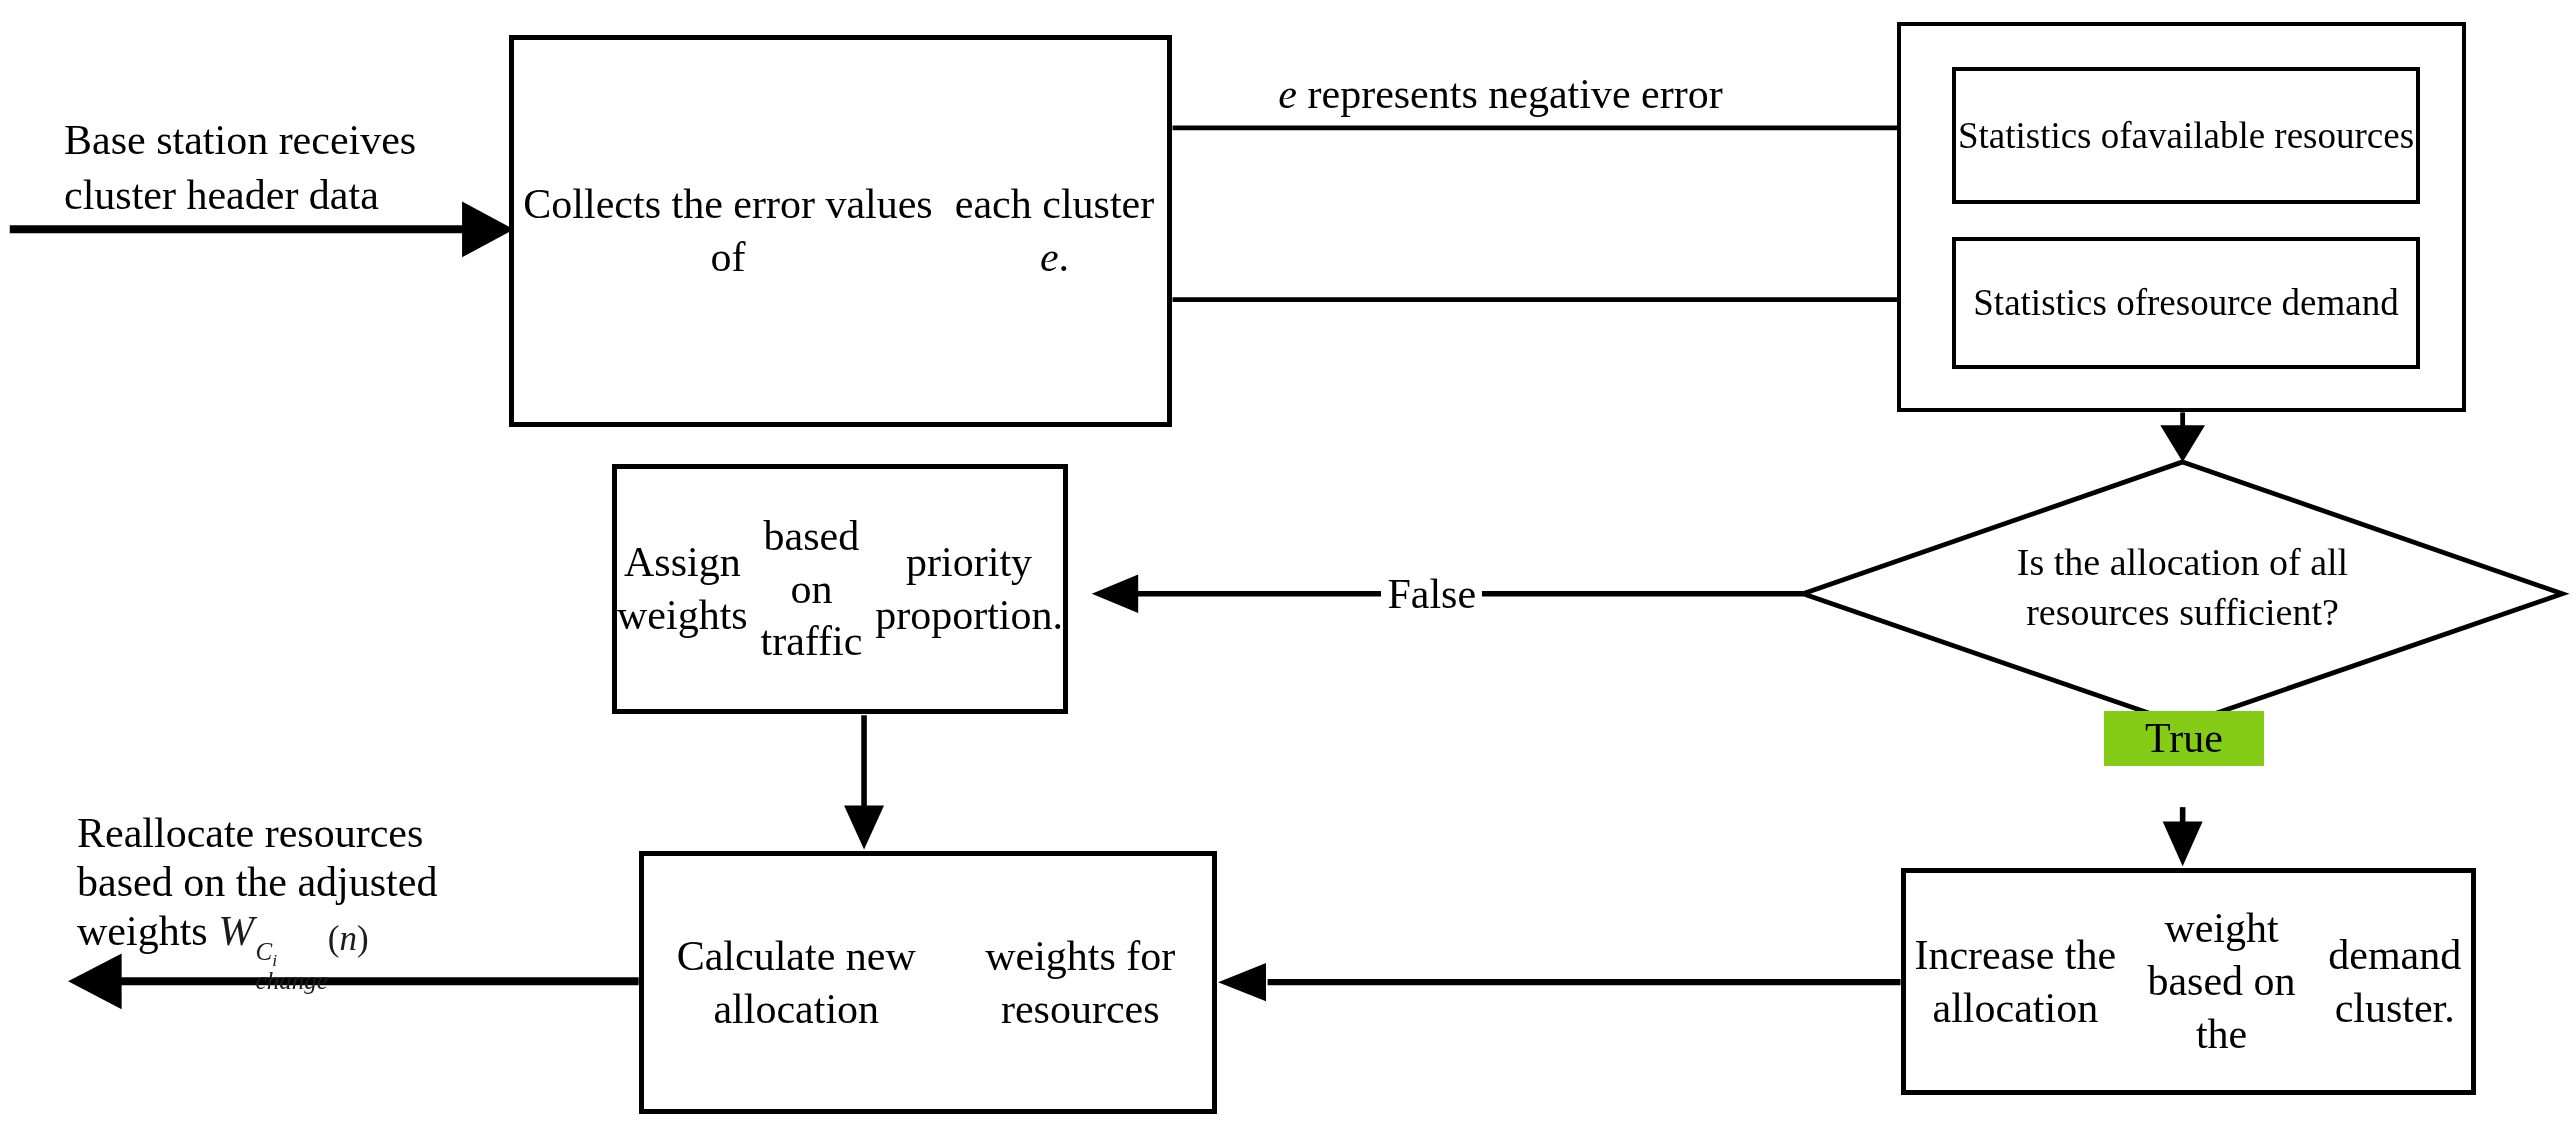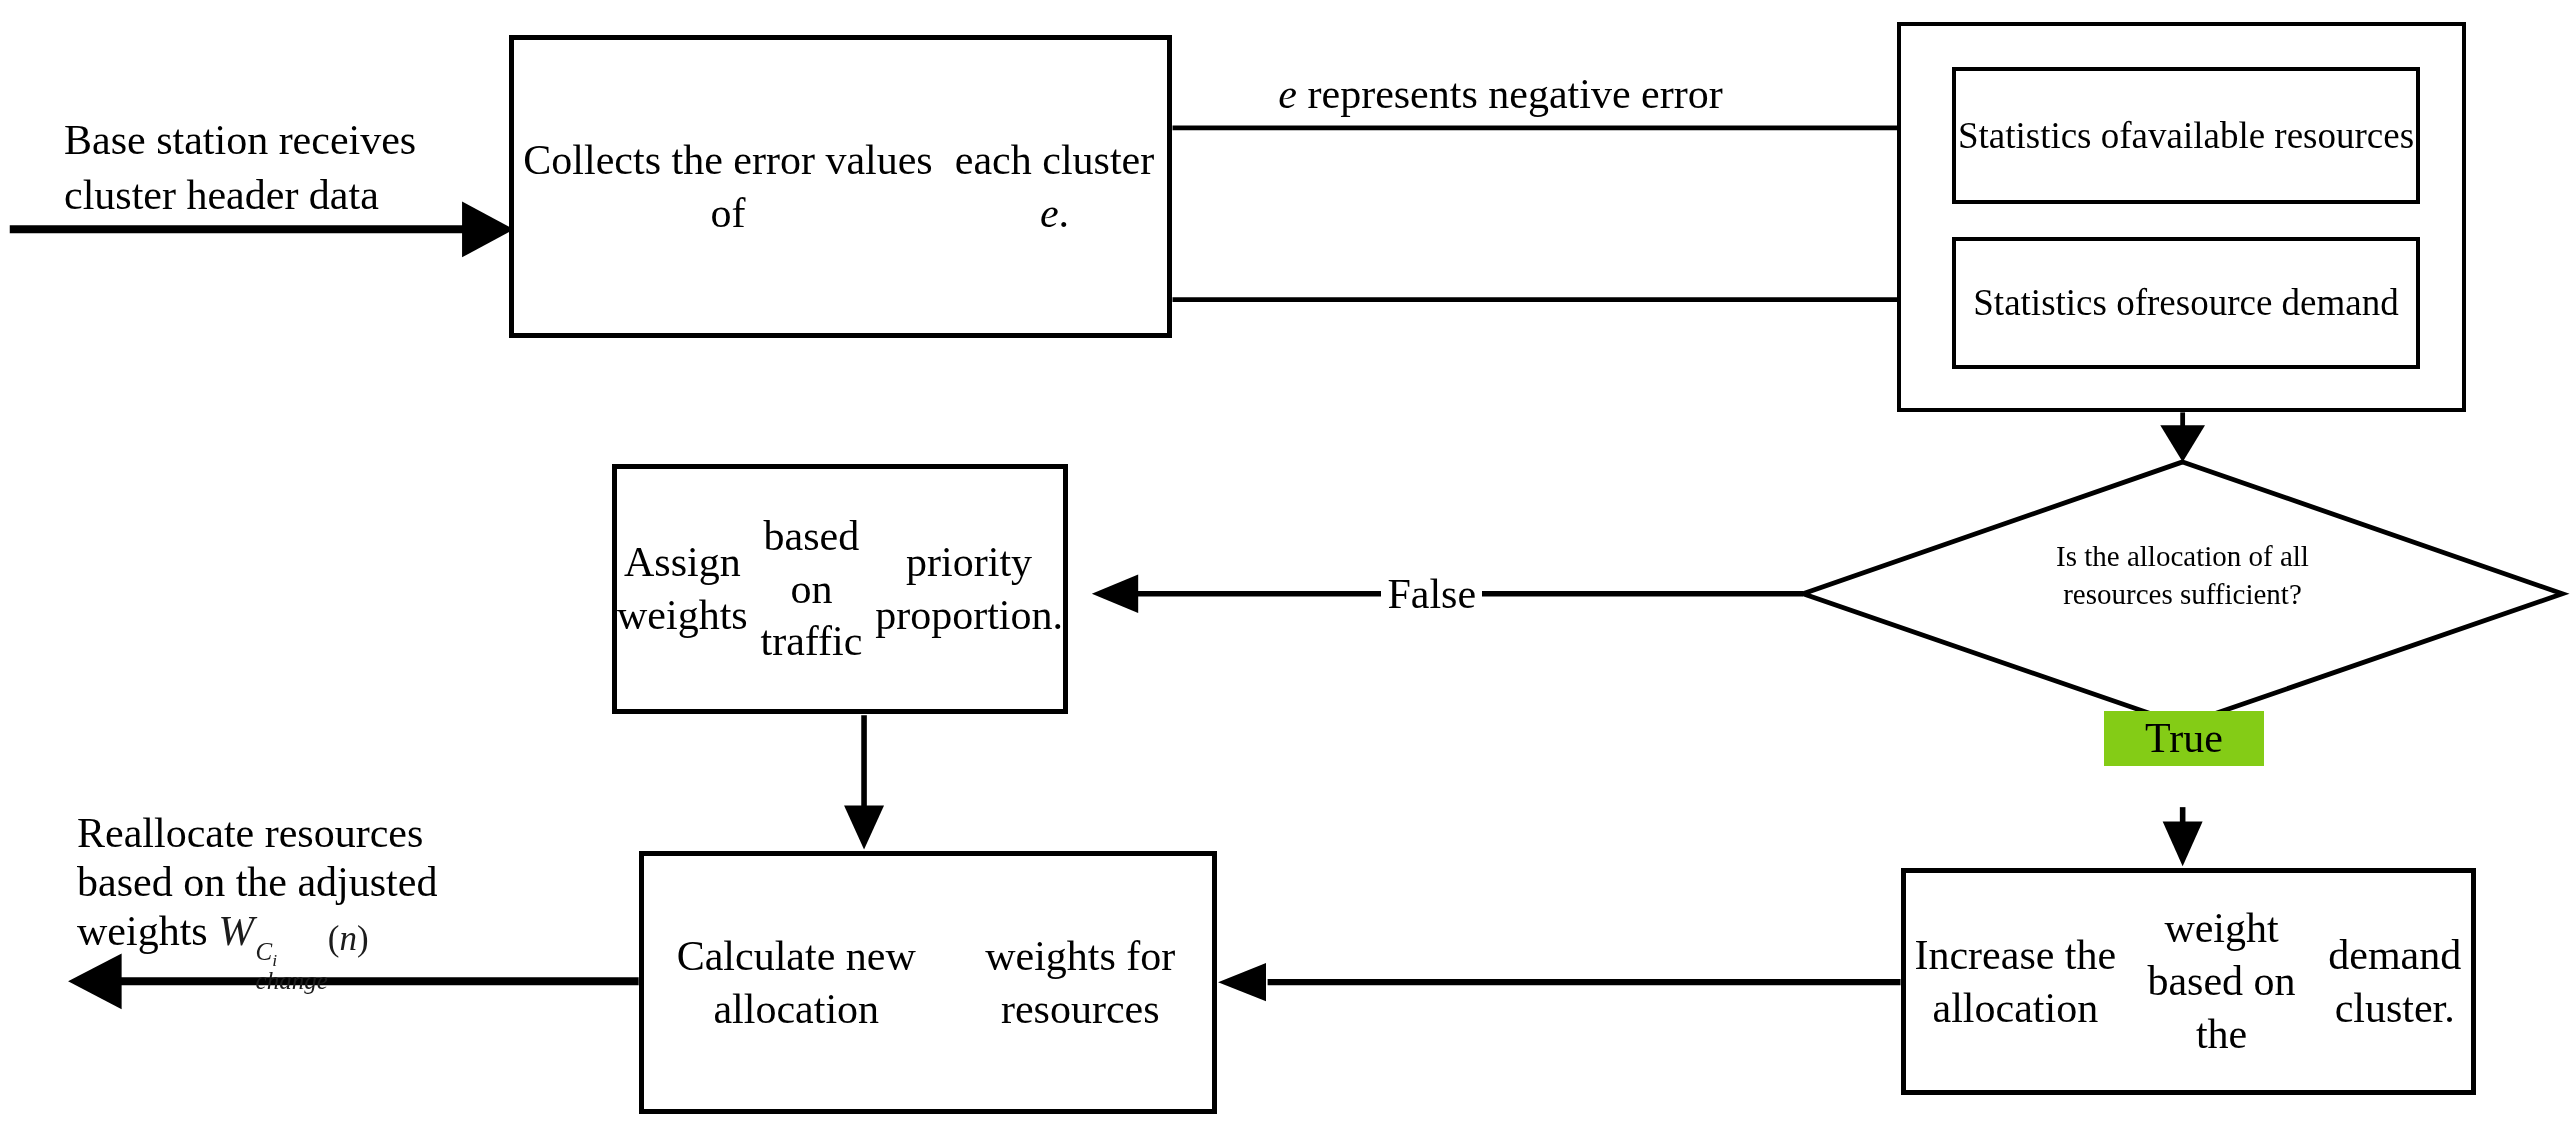--- a/index.html
+++ b/index.html
@@ -26,21 +26,21 @@
   .freelabel {
     position:absolute; z-index:3;
     font-size:42px; line-height:1.3;
     white-space:nowrap;
   }
   .centerlabel { text-align:center; }
   .onwire { background:#ffffff; padding:0 6.4px; }
   .stats-box .bline { font-size:37px; line-height:1.28; }
   .diamond-text {
     position:absolute; z-index:2;
-    text-align:center; font-size:29px; line-height:1.32;
+    text-align:center; font-size:38px; line-height:1.32;
   }
   i.var { font-style:italic; }
   
   .math { color:#1c1c1c; white-space:nowrap; }
   .math .mbase { font-style:italic; font-size:43px; }
   .math .supsub {
     display:inline-flex; flex-direction:column;
     align-items:flex-start; vertical-align:-14.4px;
     line-height:0.95; margin-left:1.6px;
   }
@@ -85,21 +85,21 @@
 
     <line x1="799" y1="1228" x2="150" y2="1228" stroke="#000" stroke-width="10"></line>
     <polygon points="152,1193 85,1228 152,1263" fill="#000"></polygon>
   </svg>
 
   <div class="freelabel" style="left:64px; top:113px;">
     <div>Base station receives</div>
     <div>cluster header data</div>
   </div>
 
-  <div class="node" style="left:509px; top:35px; width:663px; height:303px; border-width:5.6px;">
+  <div class="node" style="left:509px; top:35px; width:663px; height:392px; border-width:5.6px;">
     <div>Collects the error values of</div>
     <div><span>each cluster </span><i class="var">e</i><span>.</span></div>
   </div>
 
   <div class="freelabel centerlabel" style="left:1199px; top:67px; width:603px;"><i class="var">e</i><span> represents negative error</span></div>
 
 
   <div class="container-box" style="left:1897px; top:22.4px; width:569px; height:390px;"></div>
 
   <div class="node stats-box" style="left:1952px; top:67px; width:468px; height:137px;">

